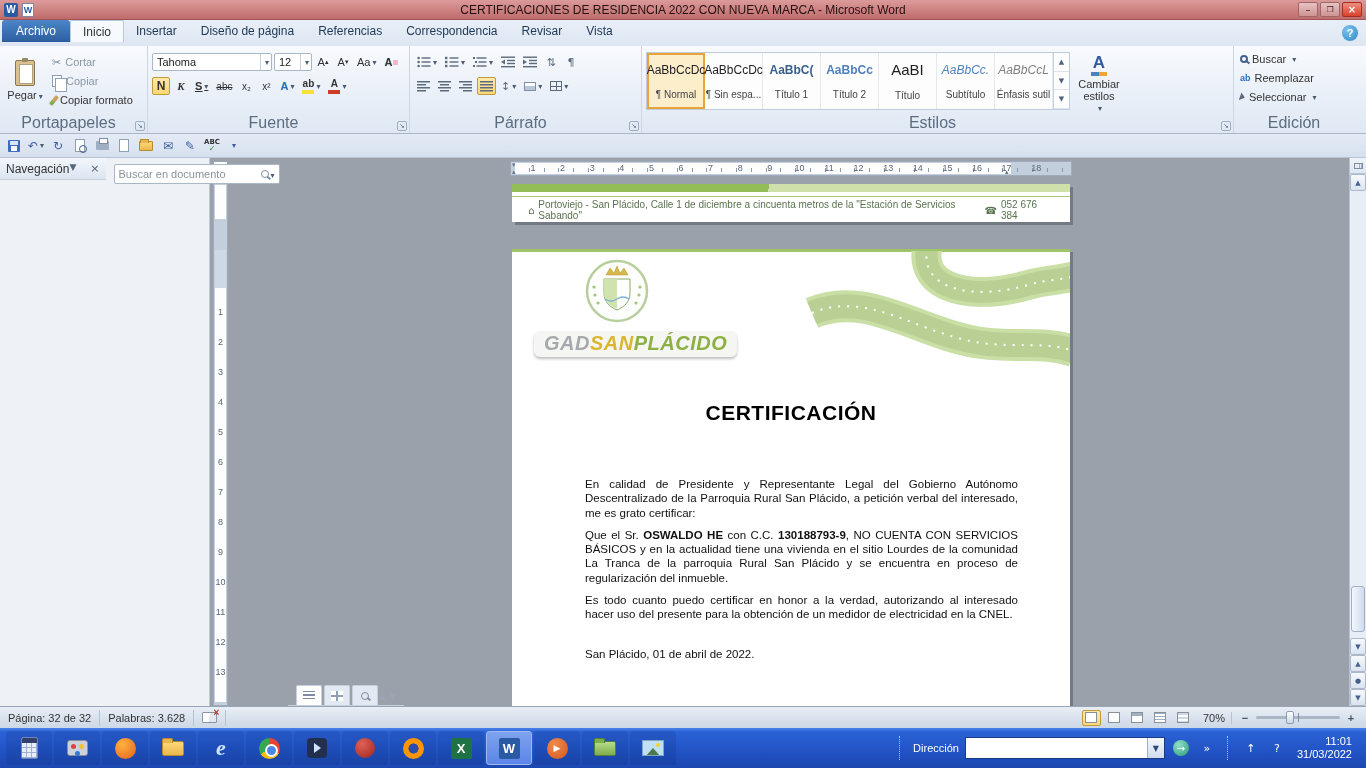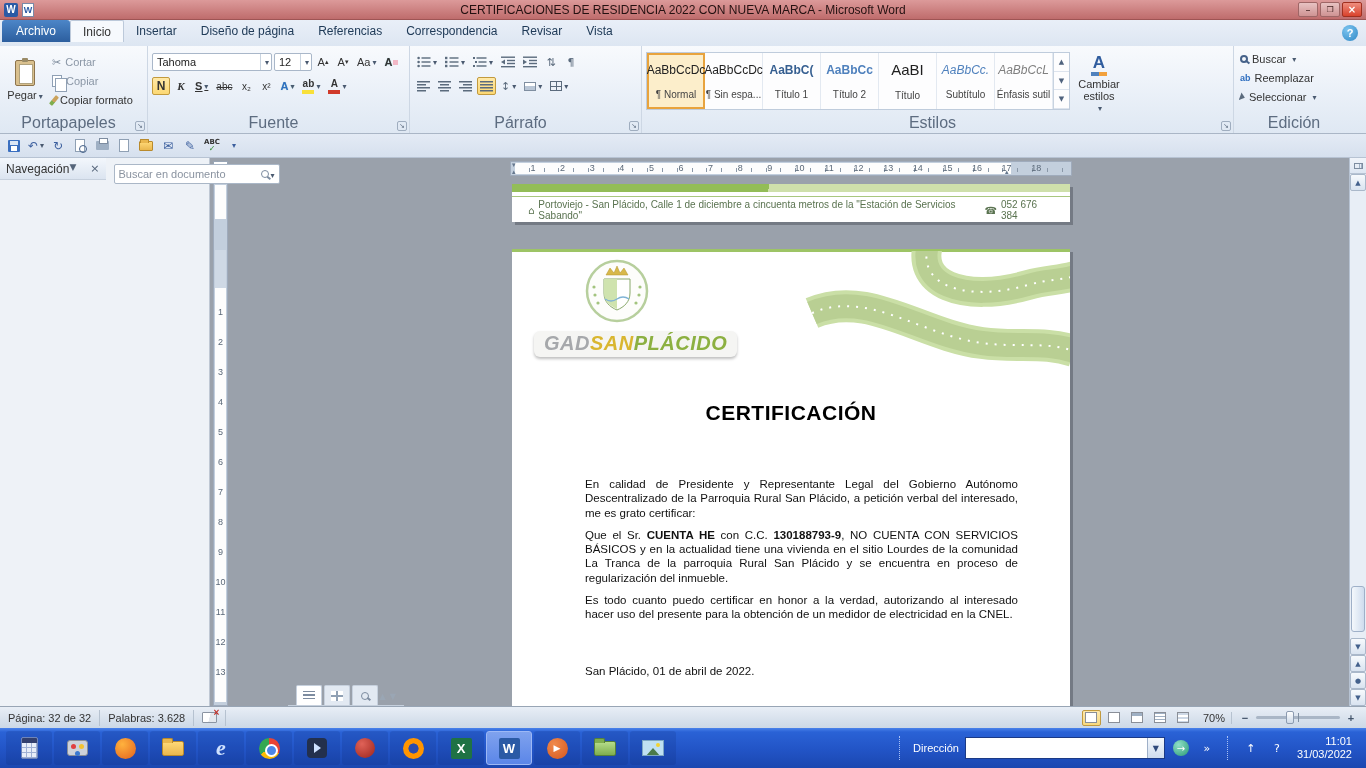--- a/index.html
+++ b/index.html
@@ -151,21 +151,21 @@
   .i-phone::before{content:"☎";font-family:"DejaVu Sans",sans-serif;font-size:10px;color:#5a7350}
   .page2{position:absolute;left:512px;top:249px;width:558px;height:457px;background:#fff;box-shadow:3px 3px 0 rgba(70,75,85,.45);overflow:hidden}
   .p2topline{height:3px;background:#9dc465}
   .ribdeco{position:absolute;left:0;top:2px;width:558px;height:120px;pointer-events:none}
   .crest{position:absolute;left:72px;top:8px}
   .brand{position:absolute;left:22px;top:82px;background:#f5f5f3;border-radius:6px;padding:1px 10px 2px 10px;box-shadow:0 2px 3px rgba(0,0,0,.25);font-weight:bold;font-style:italic;font-size:20px;letter-spacing:.5px}
   .b-gad{color:#a6a8ab}.b-san{color:#d9b630}.b-pla{color:#8cb041}
   .doctitle{position:absolute;left:0;right:0;top:152px;text-align:center;font-size:21px;font-weight:bold;letter-spacing:.5px;color:#000}
   .doctext{position:absolute;left:73px;top:228px;width:433px;font-size:11.5px;line-height:14.3px;color:#111;text-align:justify}
   .doctext p{margin-bottom:8px}
-  .doctext .lastp{margin-bottom:42px}
+  .doctext .lastp{margin-bottom:25px}
   .docdate{text-align:left}
 
   
   .vscroll{position:absolute;right:0;top:158px;width:17px;height:548px;background:#e8eef6;border-left:1px solid #b7c3d3;display:flex;flex-direction:column}
   .sbtn{height:17px;display:flex;align-items:center;justify-content:center;background:linear-gradient(#f7fafd,#d9e3f0);border:1px solid #aab8ca;border-radius:2px;font-size:7px;color:#44618c;font-family:"DejaVu Sans",sans-serif}
   .rtoggle{height:16px;display:flex;align-items:center;justify-content:center;background:linear-gradient(#f0f4fa,#dde6f2);border-bottom:1px solid #b7c3d3}
   .rtoggle i{display:block;width:9px;height:6px;border:1px solid #7d8ca0;background:repeating-linear-gradient(90deg,transparent 0 1.5px,#9fb0c4 1.5px 2.3px)}
   .strack{flex:1;position:relative}
   .sthumb{position:absolute;left:1px;right:1px;bottom:6px;height:46px;background:linear-gradient(90deg,#f4f8fc,#cfdcee);border:1px solid #9fb0c8;border-radius:3px}
 
@@ -593,21 +593,21 @@
           <circle cx="55" cy="38" r="1.6"></circle>
           <circle cx="52" cy="46" r="1.6"></circle>
         </g>
     </svg>
     <div class="brand">
       <span class="b-gad">GAD</span><span class="b-san">SAN</span><span class="b-pla">PLÁCIDO</span>
     </div>
     <div class="doctitle">CERTIFICACIÓN</div>
     <div class="doctext">
       <p>En calidad de Presidente y Representante Legal del Gobierno Autónomo Descentralizado de la Parroquia Rural San Plácido, a petición verbal del interesado, me es grato certificar:</p>
-      <p><span>Que el Sr. </span><b>CUENTA HE</b><span> con C.C. </span><b>130188793-9</b><span>, NO CUENTA CON SERVICIOS BÁSICOS y en la actualidad tiene una vivienda en el sitio Lourdes de la comunidad La Tranca  de la parroquia Rural San Plácido y se encuentra en proceso de regularización del inmueble.</span></p>
+      <p><span>Que el Sr. </span><b>OSWALDO HE</b><span> con C.C. </span><b>130188793-9</b><span>, NO CUENTA CON SERVICIOS BÁSICOS y en la actualidad tiene una vivienda en el sitio Lourdes de la comunidad La Tranca  de la parroquia Rural San Plácido y se encuentra en proceso de regularización del inmueble.</span></p>
       <p class="lastp">Es todo cuanto puedo certificar en honor a la verdad, autorizando al interesado hacer uso del presente para la obtención de un medidor de electricidad en la CNEL.</p>
       <p class="docdate">San Plácido,  01 de abril de 2022.</p>
     </div>
   </div>
 
   <div class="vscroll">
     <span class="rtoggle">
         <i></i>
       </span>
     <span class="sbtn">▲</span>

